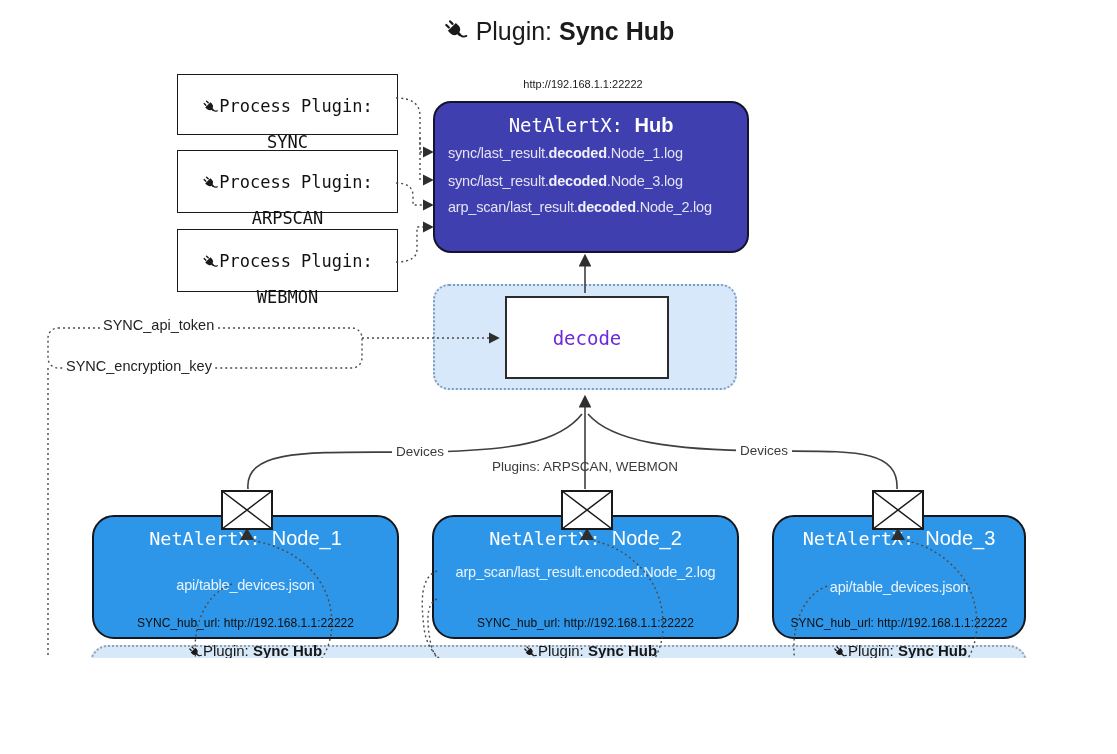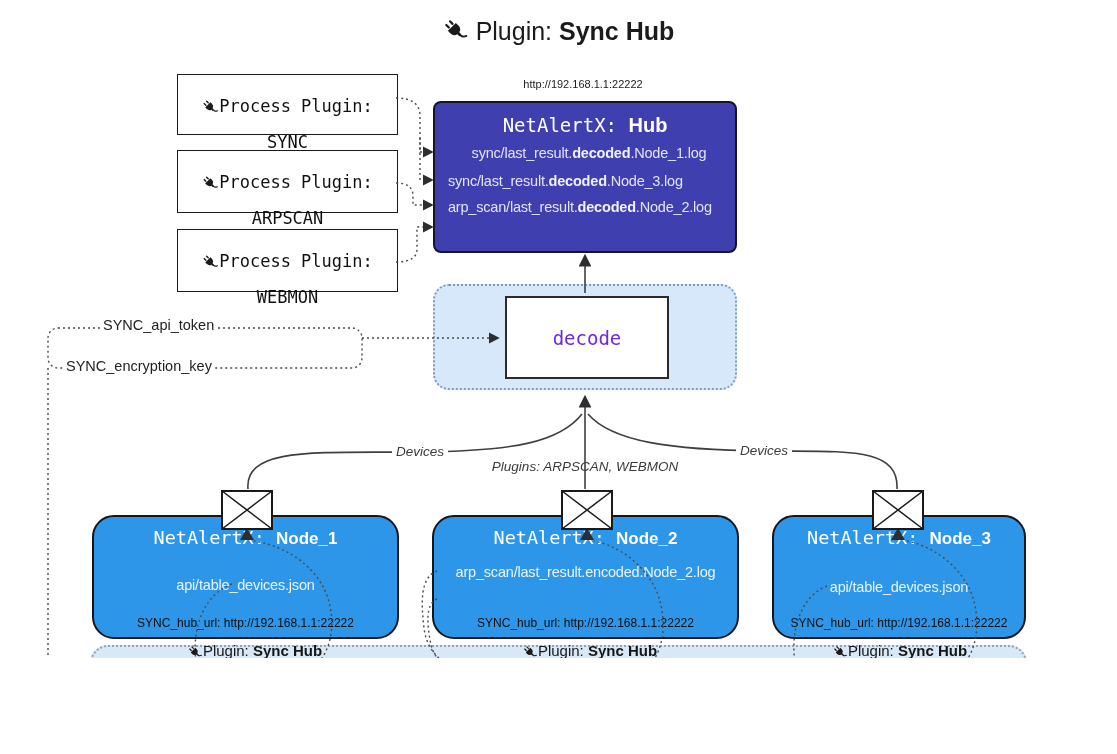--- a/index.html
+++ b/index.html
@@ -13,45 +13,45 @@
   
   .pbox{position:absolute;left:177px;width:219px;background:#fff;border:1.6px solid #1a1a1a;
         font-family:"DejaVu Sans Mono",monospace;font-size:17px;color:#111;text-align:center;
         z-index:2;}
   .pbox .l1{margin-top:21px;white-space:nowrap;}
   .pbox .l2{margin-top:16px;}
   
   .hub-url{position:absolute;left:433px;top:78px;width:300px;text-align:center;
            font-size:11px;color:#1b1b1b;z-index:2;}
   .hub{position:absolute;left:433px;top:101px;width:300px;height:148px;background:#3f3fb0;
-       border:2px solid #14142b;border-radius:8px;z-index:2;}
+       border:2px solid #14142b;border-radius:18px;z-index:2;padding-left:12px;}
   .hub-title{position:absolute;top:11px;left:0;width:100%;text-align:center;color:#fff;
              font-family:"DejaVu Sans Mono",monospace;font-size:19px;}
   .hub-title .name{font-family:"Liberation Sans",sans-serif;font-weight:bold;font-size:20px;}
   .hub-line{position:absolute;left:13px;width:282px;color:#e3e3f2;font-size:14.5px;
             letter-spacing:-0.2px;white-space:nowrap;}
   .hub-line b{color:#f0f0fa;}
-  .hl1{top:42px;text-align:center;}.hl2{top:70px;}.hl3{top:96px;}.hl4{top:117px;}
+  .hl1{top:42px;}.hl2{top:70px;}.hl3{top:96px;}.hl4{top:117px;}
   
   .decode-wrap{position:absolute;left:433px;top:284px;width:300px;height:102px;background:#d7e8fa;
                border:2px dotted #7d9cc5;border-radius:16px;z-index:2;}
   .decode-box{position:absolute;left:505px;top:296px;width:160px;height:79px;background:#fff;
               border:2px solid #2b2b2b;z-index:3;display:flex;align-items:center;justify-content:center;
               font-family:"DejaVu Sans Mono",monospace;font-size:19px;color:#6d28d9;}
   
   .cfg{position:absolute;font-size:14.5px;color:#222;background:#fff;padding:0 3px;z-index:6;white-space:nowrap;}
   
-  .edge-label{position:absolute;font-size:13.5px;color:#3b3b3b;z-index:6;white-space:nowrap;font-style:italic;}
+  .edge-label{position:absolute;font-size:13.5px;color:#3b3b3b;z-index:6;white-space:nowrap;}
   .bg{background:#fff;padding:0 4px;}
   
   .node{position:absolute;top:515px;height:120px;background:#2e96e8;border:2px solid #15161c;
         border-radius:22px;z-index:2;}
   .node-title{position:absolute;top:10px;left:0;width:100%;text-align:center;color:#fff;
               font-family:"DejaVu Sans Mono",monospace;font-size:18.5px;white-space:nowrap;}
-  .node-title .name{font-family:"Liberation Sans",sans-serif;font-weight:bold;font-size:17px;}
+  .node-title .name{font-family:"Liberation Sans",sans-serif;font-weight:normal;font-size:20px;}
   .node-line{position:absolute;left:0;width:100%;text-align:center;color:#e9f4fd;
              font-size:14.5px;letter-spacing:-0.2px;white-space:nowrap;}
   .node-url{position:absolute;bottom:7px;left:0;width:100%;text-align:center;color:#0e0e0e;
             font-size:12px;white-space:nowrap;margin-top:44px;}
   .env{position:absolute;top:490px;width:52px;height:40px;z-index:7;}
   
   .band{position:absolute;left:90px;top:645px;width:933px;height:80px;background:#d7e8f8;
         border:2px dotted #92a2b5;border-radius:18px;z-index:1;}
   .encode-box{position:absolute;top:662px;width:72px;height:52px;background:#fff;border:2px solid #2b2b2b;
               z-index:3;display:flex;align-items:center;justify-content:center;

